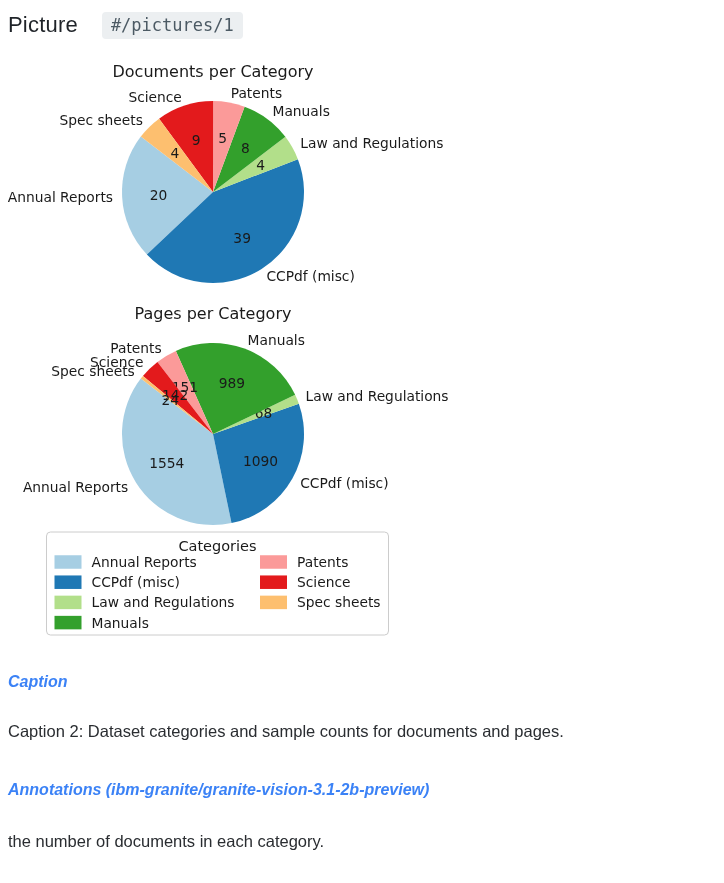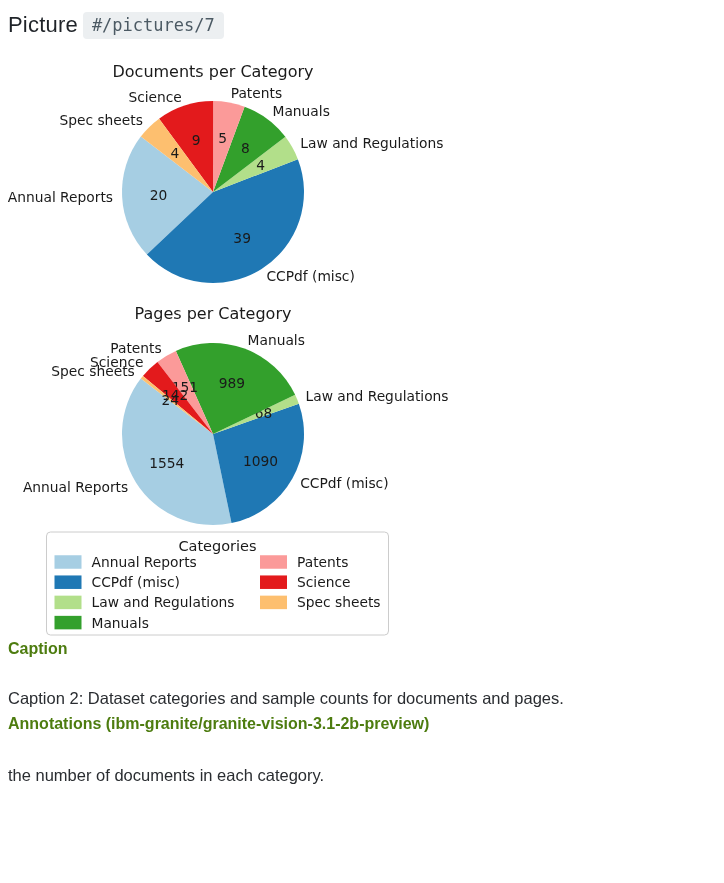--- a/index.html
+++ b/index.html
@@ -8,21 +8,21 @@
     background: #ffffff;
     width: 724px;
     height: 883px;
     overflow: hidden;
     font-family: "Liberation Sans", sans-serif;
   }
   .page { padding: 8px 8px 0 8px; }
   .header {
     display: flex;
     align-items: center;
-    gap: 5px;
+    gap: 24px;
     height: 30px;
     margin-top: 2px;
   }
   .page-title {
     font-size: 22px;
     color: #1f2328;
     letter-spacing: 0.2px;
   }
   .path-chip {
     font-family: "DejaVu Sans Mono", monospace;
@@ -30,38 +30,40 @@
     color: #4c5a64;
     background: #eceff1;
     padding: 3px 9px 4px 9px;
     border-radius: 4px;
   }
   .figure-svg { display: block; margin-top: 15px; }
   .sec-heading {
     font-weight: bold;
     font-size: 16px;
     line-height: 20px;
-    color: #4d7c0f;
+    color: #3b82f6;
+    margin-top: 33px;
+    font-style: italic;
   }
   .body-text {
     font-size: 16.5px;
     line-height: 31px;
     color: #2a2d31;
     margin-top: 26px;
   }
   .caption-text { margin-top: 24px; }
 </style>
 </head>
 <body>
 
 <div class="page">
 
   <div class="header">
     <span class="page-title">Picture</span>
-    <code class="path-chip">#/pictures/7</code>
+    <code class="path-chip">#/pictures/1</code>
   </div>
 
   <svg id="figure" class="figure-svg" width="460" height="584" viewBox="0 0 460 584">
       <text x="205" y="22" text-anchor="middle" font-size="16" fill="#1a1a1a" font-family="&quot;DejaVu Sans&quot;, sans-serif" font-weight="normal">Documents per Category</text>
       <path d="M205,137 L132.80,81.60 A91,91 0 0 0 138.88,199.52 Z" fill="#a6cee3" stroke="none"></path>
       <text x="150.47232693782917" y="144.60942528375645" text-anchor="middle" font-size="13.8" fill="#1a1a1a" font-family="&quot;DejaVu Sans&quot;, sans-serif" font-weight="normal">20</text>
       <text x="105.03259938602014" y="146.95061302022015" text-anchor="end" font-size="13.8" fill="#1a1a1a" font-family="&quot;DejaVu Sans&quot;, sans-serif" font-weight="normal">Annual Reports</text>
       <path d="M205,137 L138.88,199.52 A91,91 0 0 0 289.87,104.16 Z" fill="#1f78b4" stroke="none"></path>
       <text x="234.15572452209346" y="187.96387903536487" text-anchor="middle" font-size="13.8" fill="#1a1a1a" font-family="&quot;DejaVu Sans&quot;, sans-serif" font-weight="normal">39</text>
       <text x="258.452161623838" y="226.43377823150226" text-anchor="start" font-size="13.8" fill="#1a1a1a" font-family="&quot;DejaVu Sans&quot;, sans-serif" font-weight="normal">CCPdf (misc)</text>

